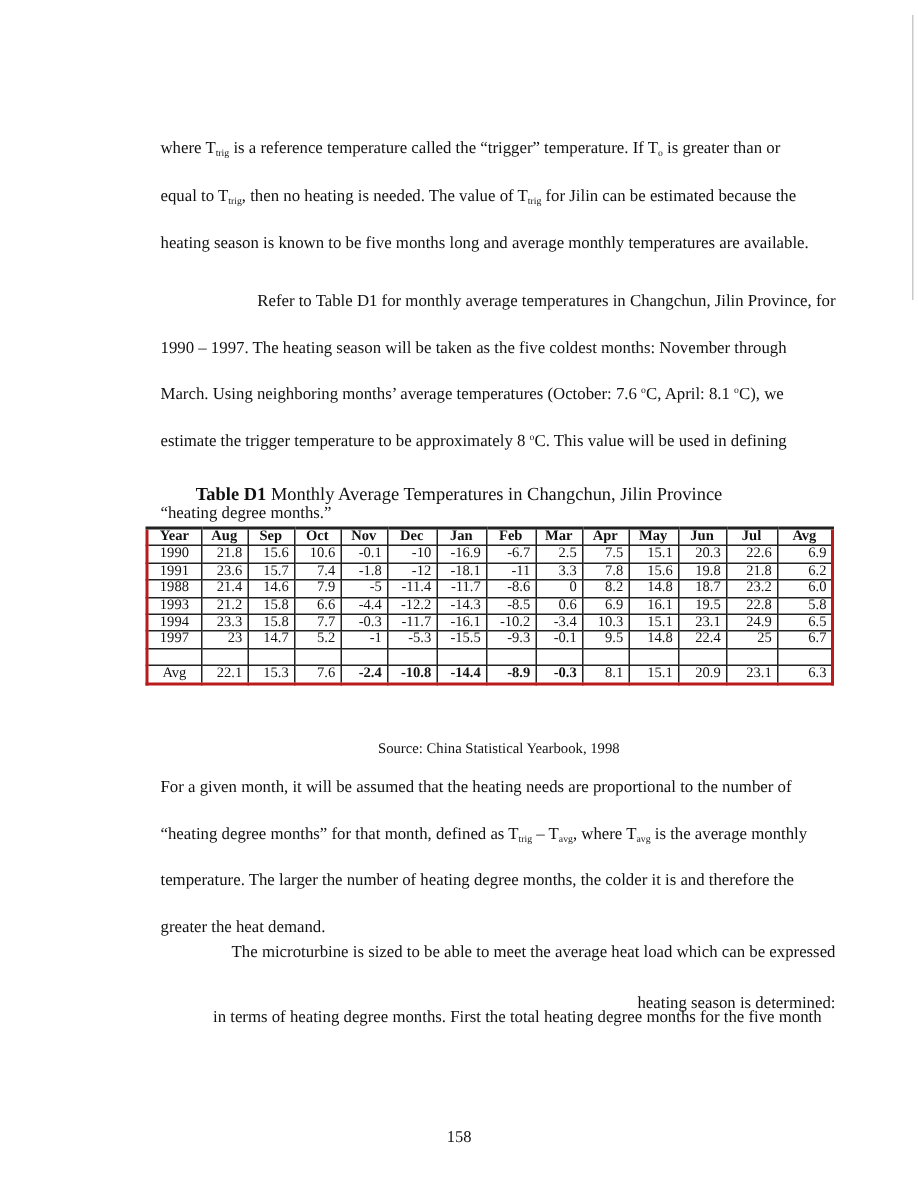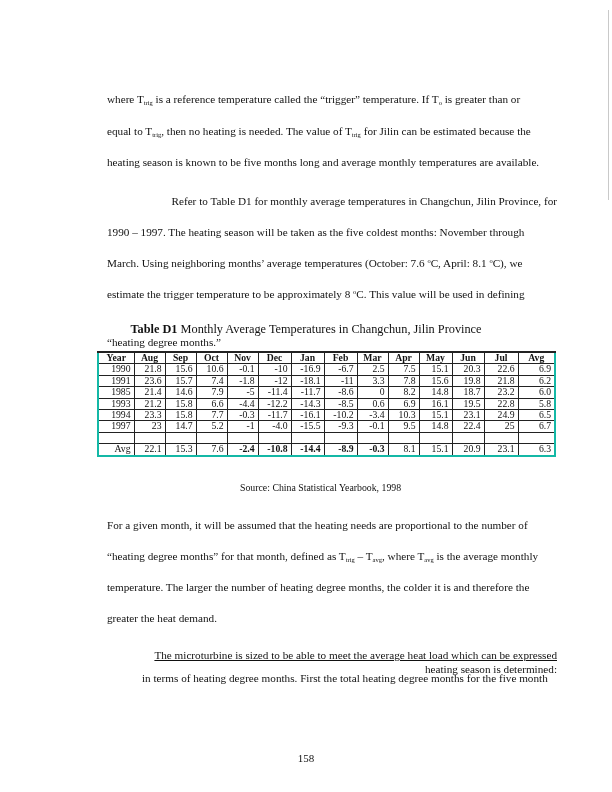--- a/index.html
+++ b/index.html
@@ -29,28 +29,28 @@
 
   table.data {
     position: absolute; left: 97px; top: 351px; width: 457px;
     border-collapse: collapse; font-size: 9.7px; table-layout: fixed;
   }
   table.data th, table.data td {
     border: 1px solid #222; padding: 0 3px; height: 10.4px; line-height: 10.4px;
     text-align: right;
   }
   table.data th { font-weight: bold; text-align: center; border-top-width: 2px; }
-  table.data td.year { text-align: right; padding-left: 3px; }
+  table.data td.year { text-align: center; padding-left: 3px; }
   table.data tr.empty td { height: 10.4px; }
   table.data td.bold { font-weight: bold; }
-  table.data { border: 2px solid #14b8a6; }
+  table.data { border: 2px solid #b91c1c; }
 
   .source {
     position: absolute; top: 482px; left: 240px;
-    font-size: 9.8px; margin: 0;
+    font-size: 9.8px; margin: 12px;
   }
   .page-number {
     position: absolute; top: 752px; left: 0; width: 612px; text-align: center;
     font-size: 11px; margin: 0;
   }
 </style>
 </head>
 <body>
 
 <div class="edge-line"></div>
@@ -129,21 +129,21 @@
         <td>-18.1</td>
         <td>-11</td>
         <td>3.3</td>
         <td>7.8</td>
         <td>15.6</td>
         <td>19.8</td>
         <td>21.8</td>
         <td>6.2</td>
       </tr>
       <tr>
-        <td class="year">1985</td>
+        <td class="year">1988</td>
         <td>21.4</td>
         <td>14.6</td>
         <td>7.9</td>
         <td>-5</td>
         <td>-11.4</td>
         <td>-11.7</td>
         <td>-8.6</td>
         <td>0</td>
         <td>8.2</td>
         <td>14.8</td>
@@ -182,21 +182,21 @@
         <td>23.1</td>
         <td>24.9</td>
         <td>6.5</td>
       </tr>
       <tr>
         <td class="year">1997</td>
         <td>23</td>
         <td>14.7</td>
         <td>5.2</td>
         <td>-1</td>
-        <td>-4.0</td>
+        <td>-5.3</td>
         <td>-15.5</td>
         <td>-9.3</td>
         <td>-0.1</td>
         <td>9.5</td>
         <td>14.8</td>
         <td>22.4</td>
         <td>25</td>
         <td>6.7</td>
       </tr>
       <tr class="empty">
@@ -234,17 +234,17 @@
     </tbody>
 </table>
 
 <p class="source">Source:  China Statistical Yearbook, 1998</p>
 
 <p class="para" style="top:510px;">For a given month, it will be assumed that the heating needs are proportional to the number of</p>
 <p class="para" style="top:541px;"><span>“heating degree months” for that month, defined as T</span><sub>trig</sub><span> – T</span><sub>avg</sub><span>, where T</span><sub>avg</sub><span> is the average monthly</span></p>
 <p class="para" style="top:572px;">temperature.  The larger the number of heating degree months, the colder it is and therefore the</p>
 <p class="para" style="top:603px;">greater the heat demand.</p>
 
-<p class="para indent" style="top:630px; margin-top:10px;text-decoration:underline;">The microturbine is sized to be able to meet the average heat load which can be expressed</p>
+<p class="para indent" style="top:610px; margin-top:10px;">The microturbine is sized to be able to meet the average heat load which can be expressed</p>
 <p class="para" style="top:663px;margin-left:35px;">in terms of heating degree months.  First the total heating degree months for the five month</p>
 <p class="para" style="top:654px;text-align:right;">heating season is determined:</p>
 
 <p class="page-number">158</p>
 
 </body></html>

